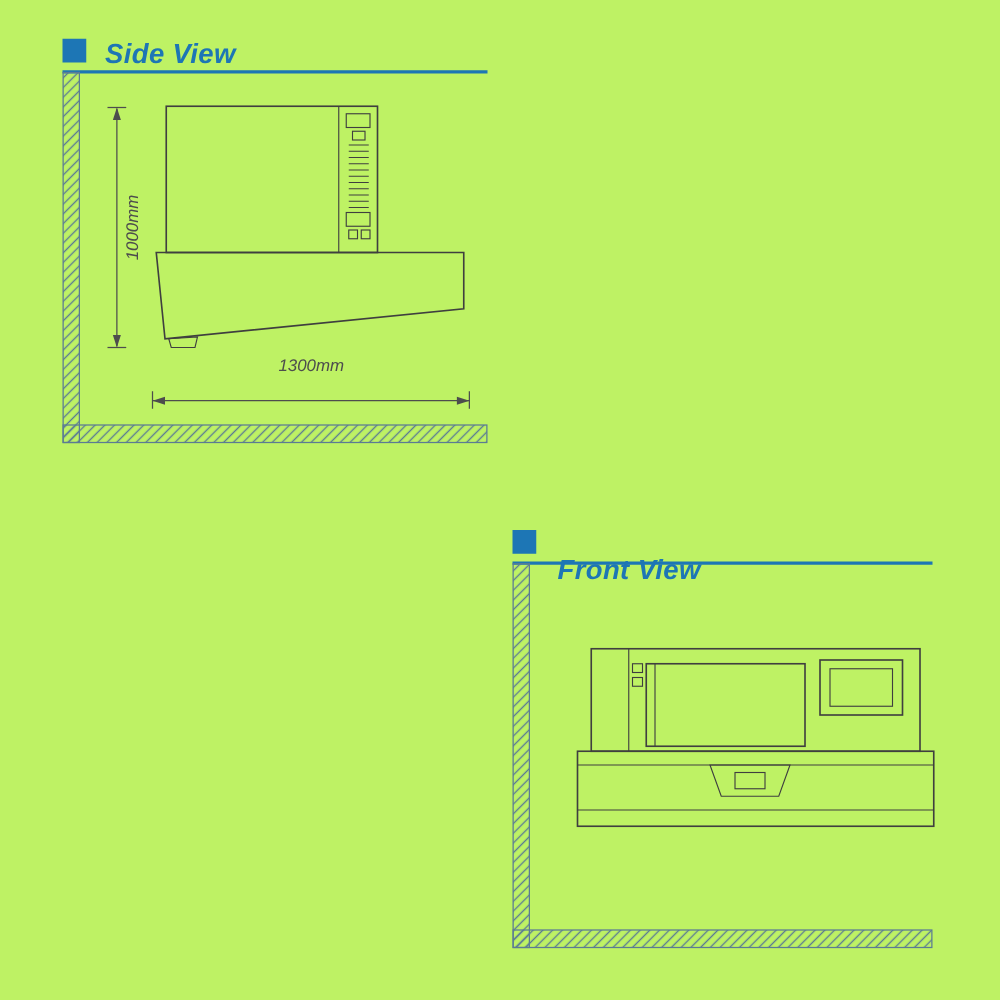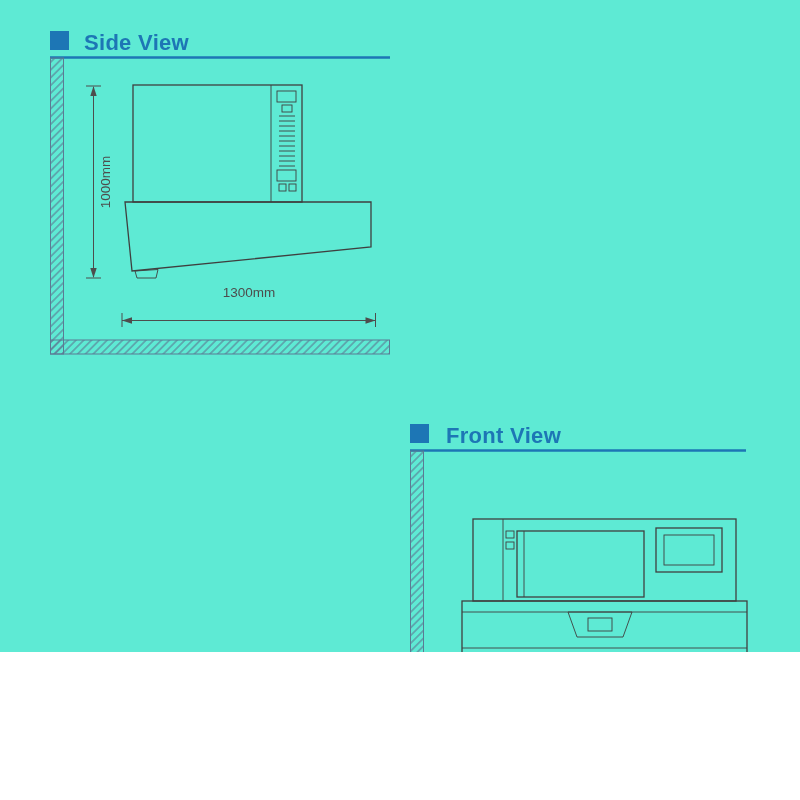--- a/index.html
+++ b/index.html
@@ -2,23 +2,24 @@
 <html style="--color-accent: #1d76b5; --color-hatch: #5b7b94; --color-line: #3f3f3f; --color-dim: #4d4d4d;"><head>
 <meta charset="utf-8">
 <style>
   * { margin: 0; padding: 0; box-sizing: border-box; }
   html, body { background: #ffffff; }
   body { font-family: "Liberation Sans", sans-serif; }
 
   .canvas {
     position: relative;
     width: 800px;
-    height: 652px;
-    background: #5eead4;
+    height: 800px;
+    background: #bef264;
     overflow: hidden;
+    font-style: italic;
   }
 
   .svg-layer { position: absolute; left: 0; top: 0; }
 
   .section-marker {
     position: absolute;
     width: 19px; height: 19px;
     background: var(--color-accent, #1d76b5);
   }
 
@@ -139,15 +140,15 @@
     </g>
   </svg>
 
   <div class="section-marker" style="left:50px; top:31px;"></div>
   <div class="section-title" style="left:84px; top:33px;">Side View</div>
 
   <div class="dim-label rot" style="left:66px; top:173px; width:80px; height:18px;">1000mm</div>
   <div class="dim-label" style="left:208px; top:284px; width:82px; height:18px;">1300mm</div>
 
   <div class="section-marker" style="left:410px; top:424px;"></div>
-  <div class="section-title" style="left:446px; top:426px;text-align:right;">Front View</div>
+  <div class="section-title" style="left:446px; top:446px;text-align:right;">Front View</div>
 
 </div>
 
 </body></html>

